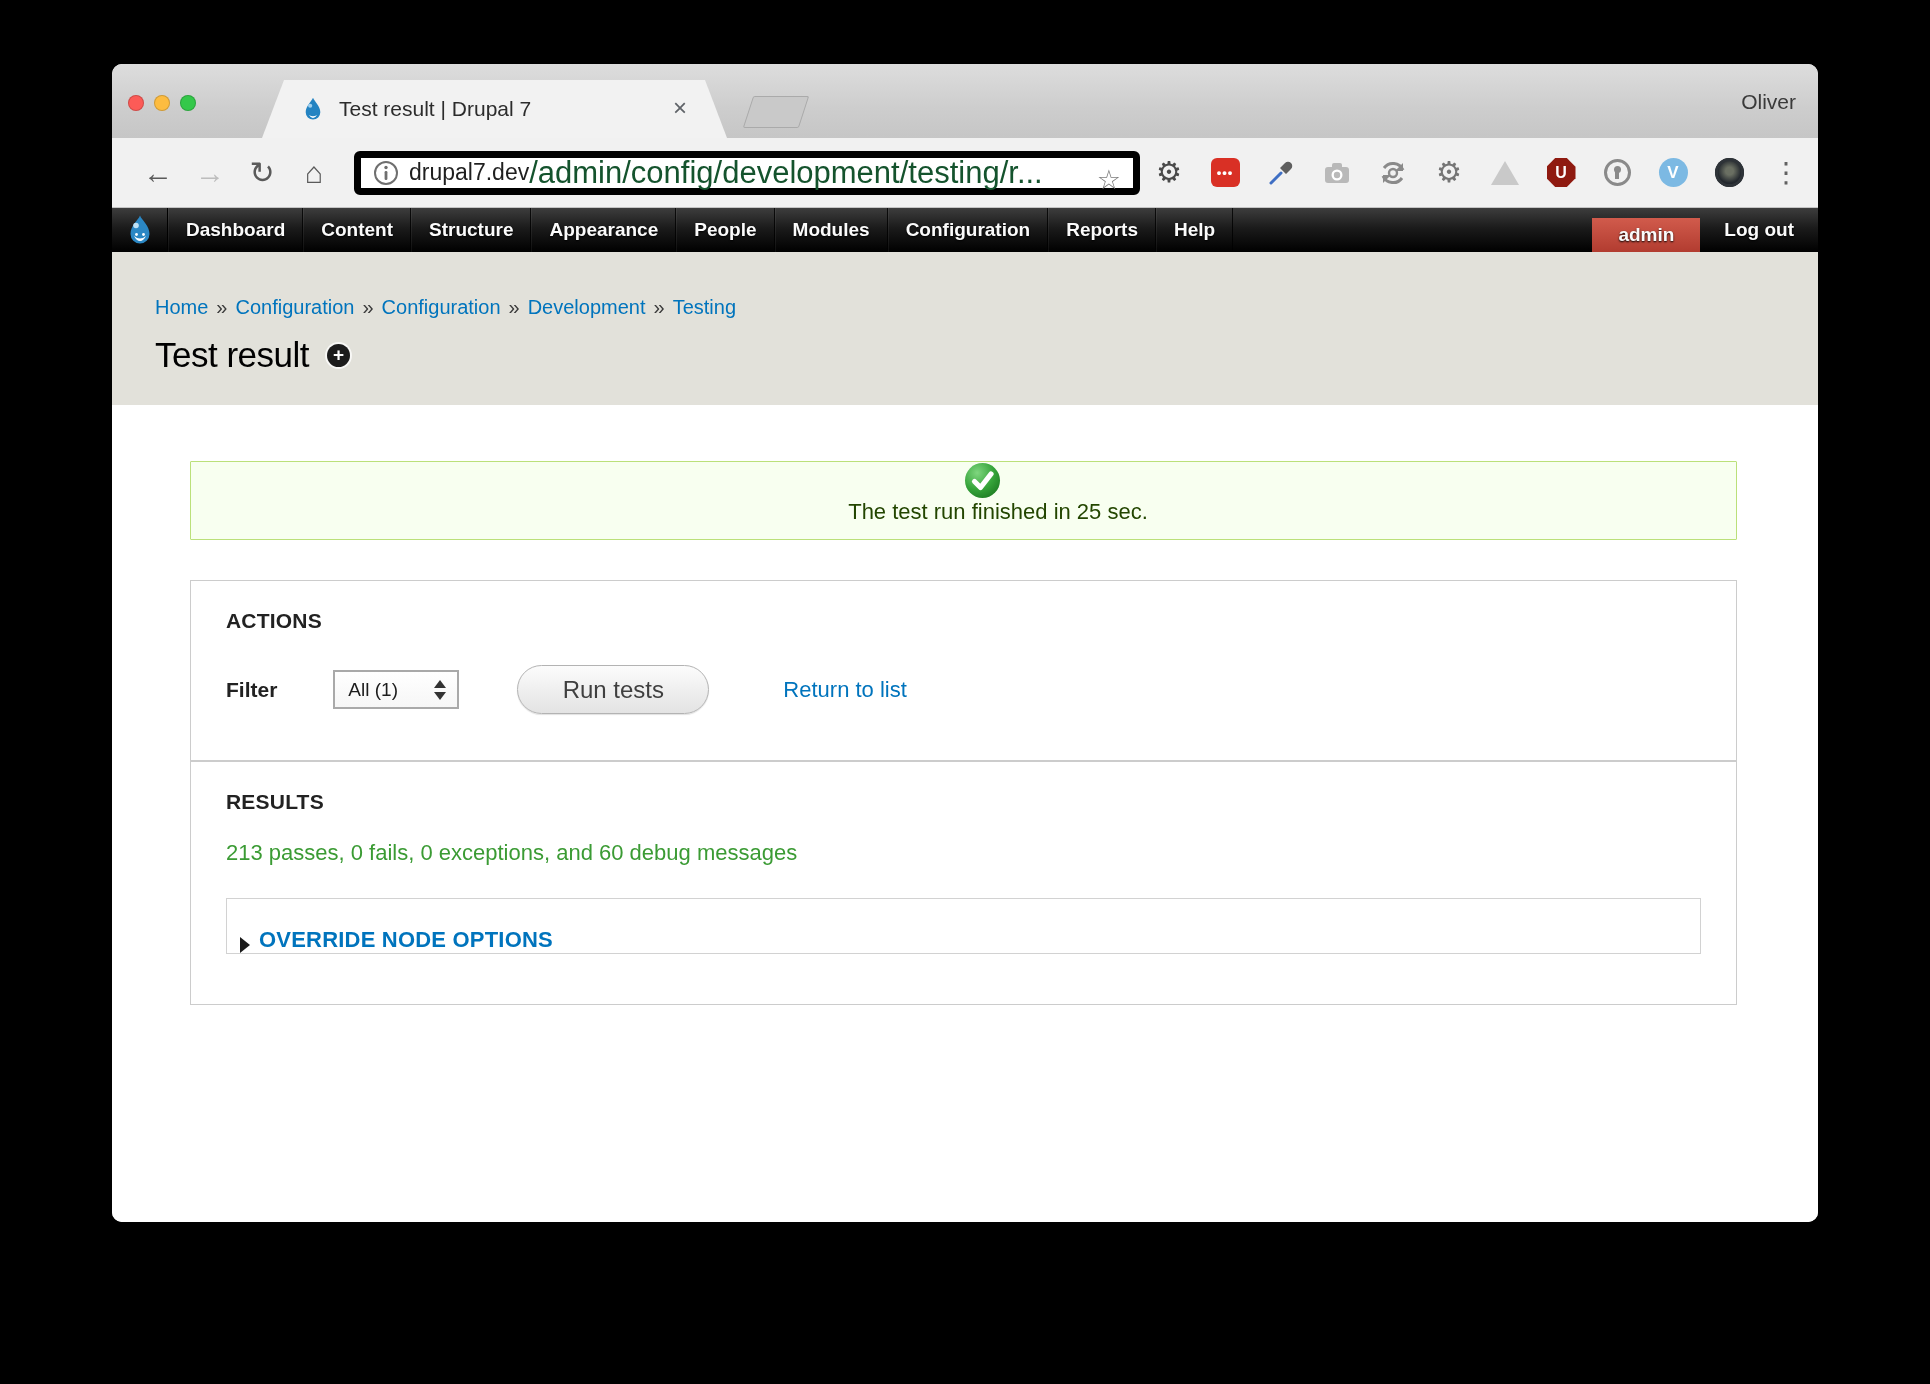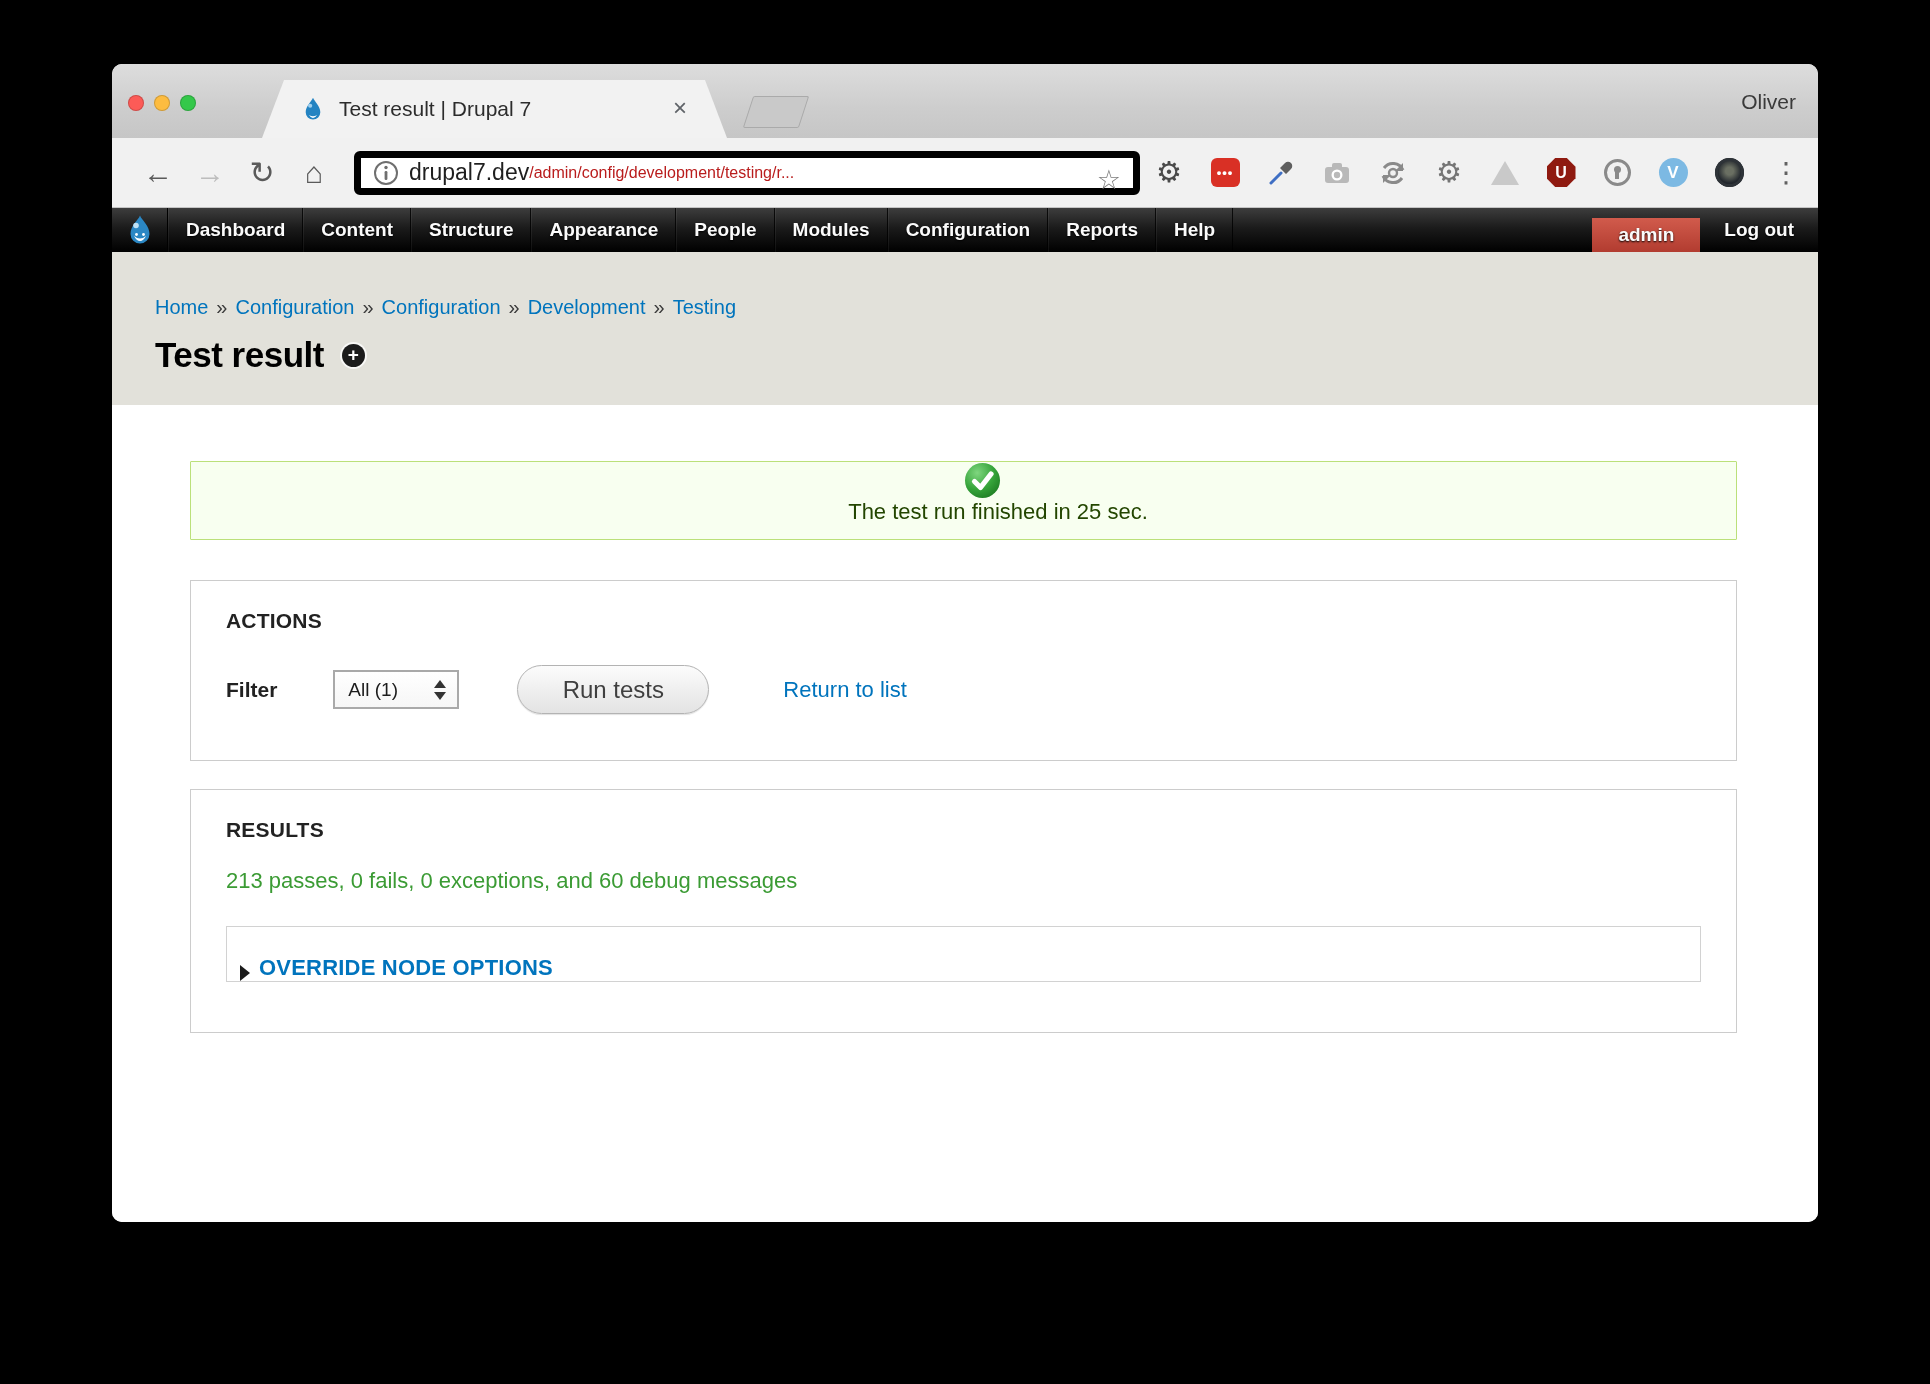--- a/index.html
+++ b/index.html
@@ -40,21 +40,21 @@
   }
   .nav-btn { width:52px; text-align:center; font-size:30px; color:#5a5a5a; line-height:1; }
   .nav-btn.disabled { color:#bdbdbd; }
   .omnibox {
     margin-left:14px; width:786px; height:44px; background:#fff;
     border:7px solid #000000; border-radius:6px;
     display:flex; align-items:center; padding:0 14px 0 12px; position:relative;
   }
   .info-badge { width:26px; height:26px; flex:0 0 26px; }
   .url-domain { font-size:23px; color:#1f1f1f; margin-left:10px; white-space:nowrap; }
-  .url-path { font-size:16px; color:#b91c1c; white-space:nowrap; }
+  .url-path { font-size:31px; color:#14532d; white-space:nowrap; }
   .star-icon { position:absolute; right:12px; top:6px; font-size:27px; color:#7d7d7d; }
 
   
   .ext-row { display:flex; align-items:center; margin-left:14px; gap:26px; }
   .ext { width:30px; height:30px; display:flex; align-items:center; justify-content:center; position:relative; }
   .gear-glyph { font-size:29px; color:#4a4a4a; line-height:1; font-family:"DejaVu Sans", sans-serif; }
   .gear-glyph.light { color:#757575; }
   .lastpass-box { width:29px; height:29px; border-radius:6px; background:#d93025; color:#fff;
     font-size:13px; font-weight:bold; display:flex; align-items:center; justify-content:center; letter-spacing:1px; }
   .drive-tri { width:0; height:0; border-left:14px solid transparent; border-right:14px solid transparent; border-bottom:24px solid #c9c9c9; }
@@ -84,21 +84,21 @@
   .tb-spacer { flex:1; }
   .tb-admin { background:linear-gradient(180deg,#d15b4c 0%,#b23c30 100%); border:none; padding:0 26px;margin-top:10px; }
   .tb-logout { padding:0 24px; border:none; }
 
   
   .page-header { height:153px; flex:0 0 153px; background:#e2e1da; padding:44px 0 0 43px; }
   .breadcrumb { font-size:20px; color:#333; }
   .breadcrumb a { color:#0074bd; text-decoration:none; }
   .crumb-sep { margin:0 8px; color:#3a3a3a; }
   .page-title-row { margin-top:16px; display:flex; align-items:center; }
-  .page-title { font-size:35px; font-weight:bold; color:#000; letter-spacing:-0.5px; }
+  .page-title { font-size:35px; font-weight:normal; color:#000; letter-spacing:-0.5px; }
   .shortcut-add {
     margin-left:18px; width:23px; height:23px; border-radius:50%; background:#1c1c1c;
     color:#fff; font-size:19px; font-weight:bold; display:flex; align-items:center; justify-content:center;
     box-shadow:0 0 0 2px rgba(255,255,255,0.75); line-height:0;
   }
 
   
   .content { flex:1; background:#fff; padding:56px 81px 0 78px; }
 
   .status-box {
@@ -123,21 +123,21 @@
   .stepper .down { width:0; height:0; border-left:6px solid transparent; border-right:6px solid transparent; border-top:8px solid #333; }
   .run-btn {
     margin-left:18px; min-width:192px; height:49px; border-radius:25px;
     background:linear-gradient(180deg,#fcfcfc 0%,#eee 55%,#e3e3e3 100%);
     border:1px solid #b3b3b3; color:#3f3f3f; font-size:24px;
     display:flex; align-items:center; justify-content:center; padding:0 34px;
     box-shadow:0 1px 1px rgba(0,0,0,0.12); font-family:"Liberation Sans", sans-serif;
   }
   .return-link { margin-left:34px; font-size:22px; color:#0074bd; text-decoration:none; }
 
-  .panel-results { margin-top:28px; padding:28px 35px 50px; }
+  .panel-results { padding:28px 35px 50px; }
   .pass-summary { margin-top:26px; font-size:22px; color:#3b9b34; }
   .collapsed-fieldset {
     margin-top:32px; height:56px; border:1px solid #d2d2d2; background:#fff;
     display:flex; align-items:flex-end; padding-left:13px;
   }
   .tri-right { width:0; height:0; border-top:8px solid transparent; border-bottom:8px solid transparent; border-left:10px solid #1a1a1a; margin-right:9px; }
   .fieldset-link { font-size:22px; font-weight:bold; color:#0074bd; text-decoration:none; letter-spacing:0.2px; }
 </style>
 </head>
 <body>

